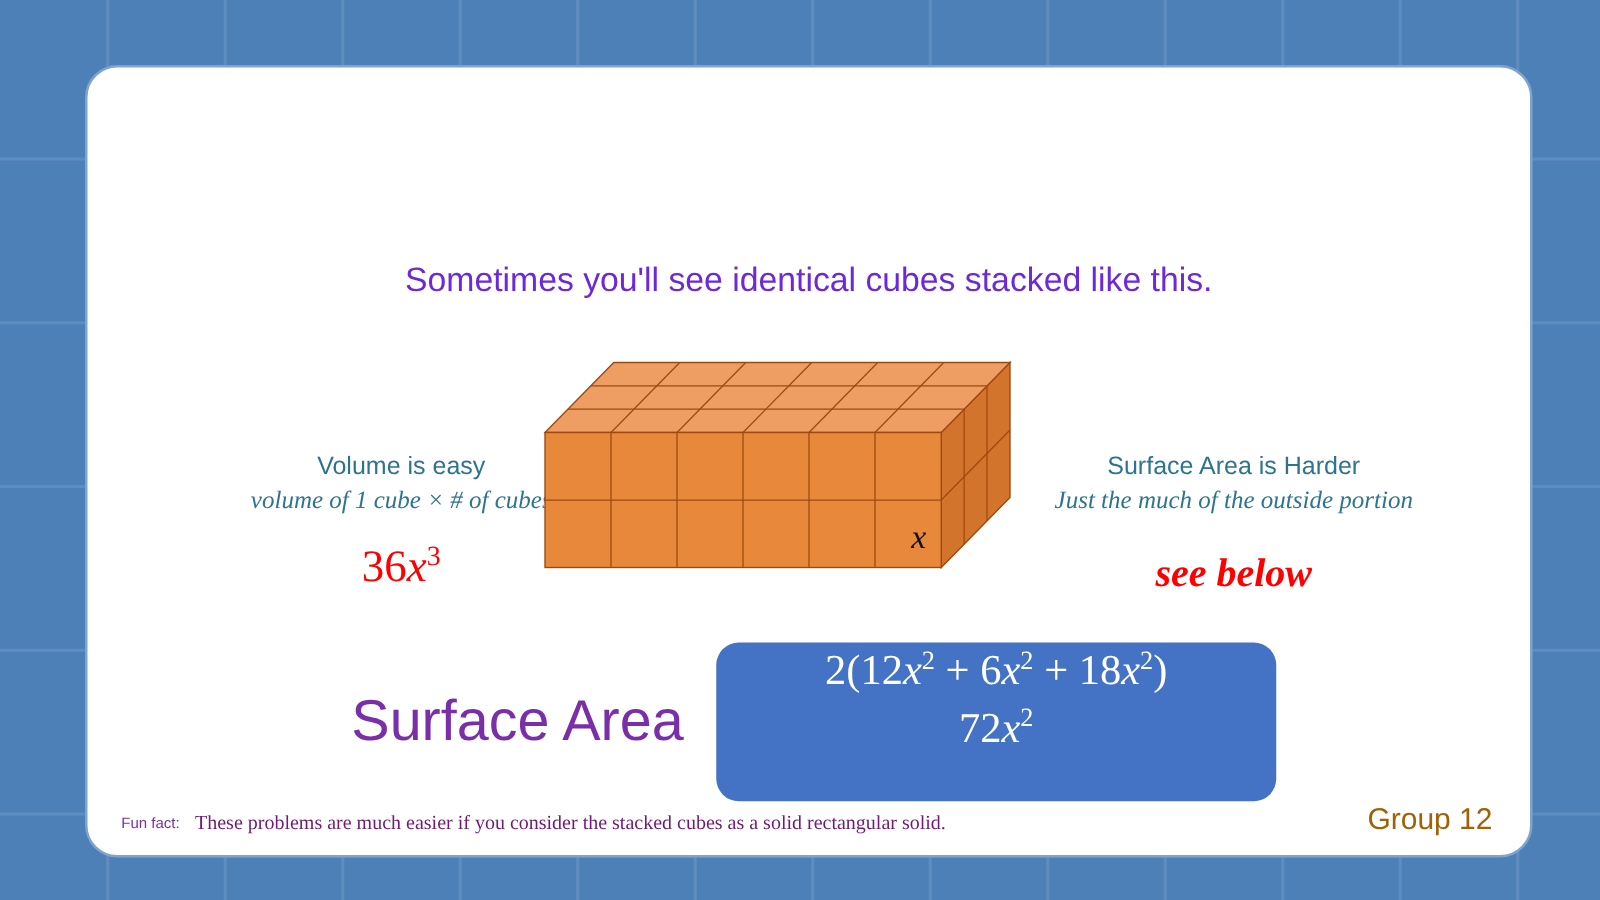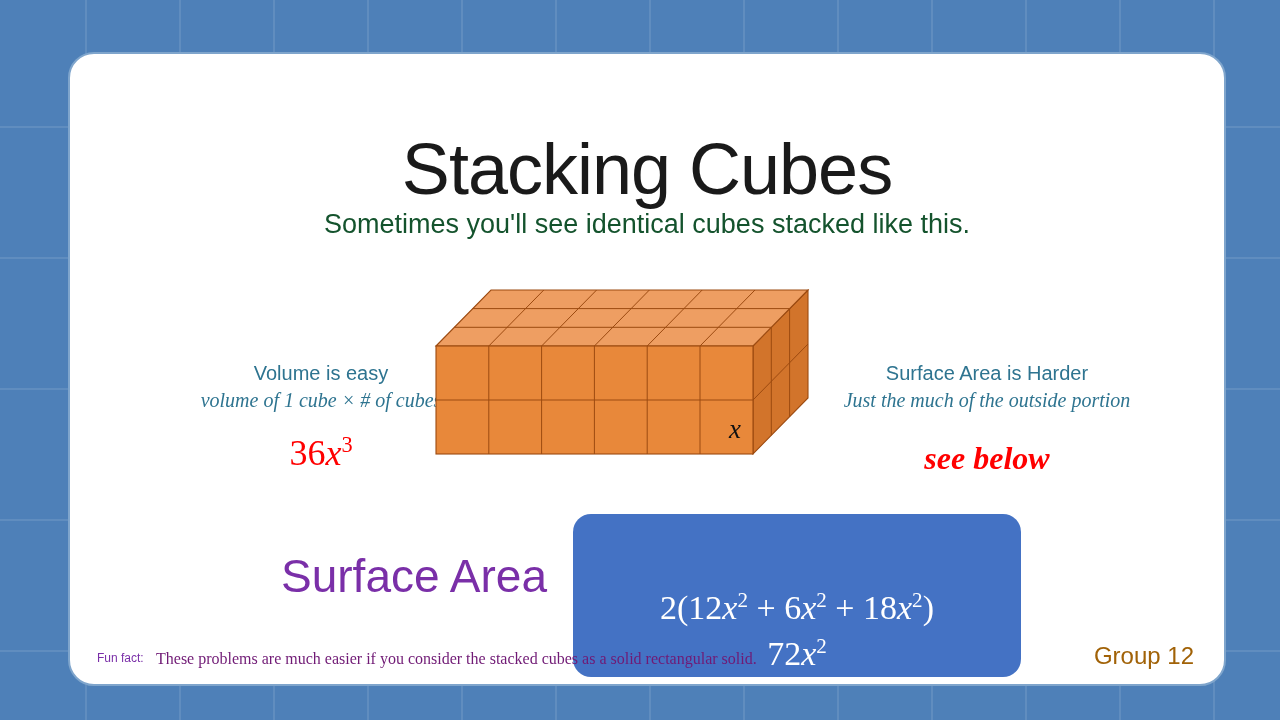--- a/index.html
+++ b/index.html
@@ -48,21 +48,21 @@
     color: #1A1A1A;
     font-family: "Liberation Sans", sans-serif;
   }
   .subtitle {
     position: absolute;
     left: 0;
     top: 155px;
     width: 100%;
     text-align: center;
     font-size: 27px;
-    color: #14532d;
+    color: #6d28d9;
     font-family: "Liberation Sans", sans-serif;
   }
 
   
   .side-block {
     position: absolute;
     text-align: center;
   }
   .side-head {
     font-size: 20px;
@@ -132,27 +132,27 @@
     text-align: center;
     font-size: 46px;
     color: #7A2FA8;
     font-family: "Liberation Sans", sans-serif;
   }
   #formula-box {
     position: absolute;
     left: 503px;
     top: 460px;
     width: 448px;
-    height: 163px;
+    height: 127px;
     background: #4472C4;
     border-radius: 18px;
     display: flex;
     flex-direction: column;
     align-items: center;
-    justify-content: flex-end;
+    justify-content: flex-start;
   }
   .formula-line {
     color: #FFFFFF;
     font-family: "Liberation Serif", serif;
     font-size: 34px;
     line-height: 1.35;
     white-space: nowrap;
   }
 
   
@@ -188,21 +188,20 @@
     font-family: "Liberation Sans", sans-serif;
   }
 </style>
 </head>
 <body>
 
 <div id="slide">
 
   <div id="card">
 
-    <h1 class="title">Stacking Cubes</h1>
 
     <div class="subtitle">Sometimes you'll see identical cubes stacked like this.</div>
 
     <div class="side-block" id="block-left">
       <div class="side-head">Volume is easy</div>
       <div class="side-sub">volume of 1 cube  × # of cubes</div>
       <div class="side-answer"><span>36</span><span class="var">x</span><sup>3</sup></div>
     </div>
 
     <div class="side-block" id="block-right">

